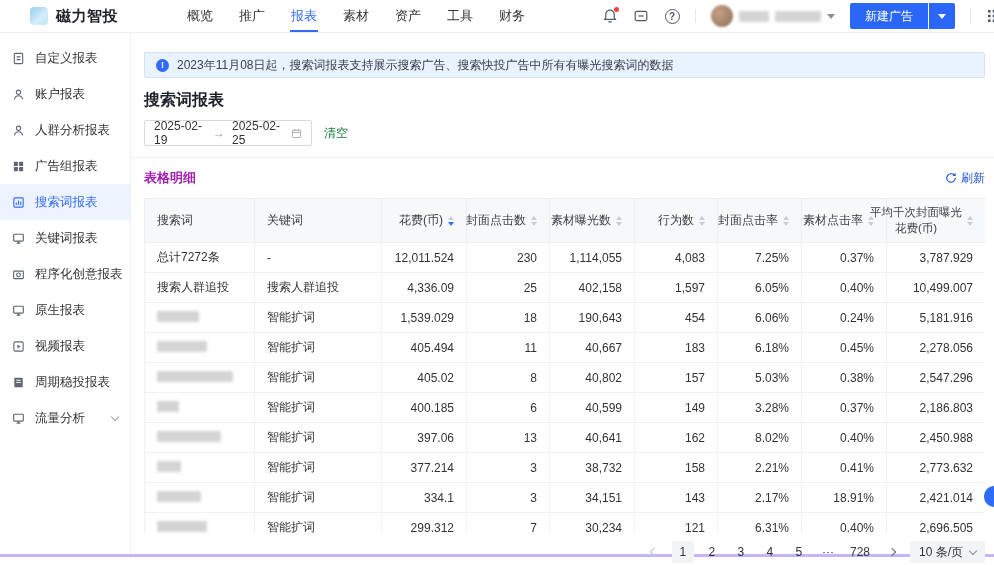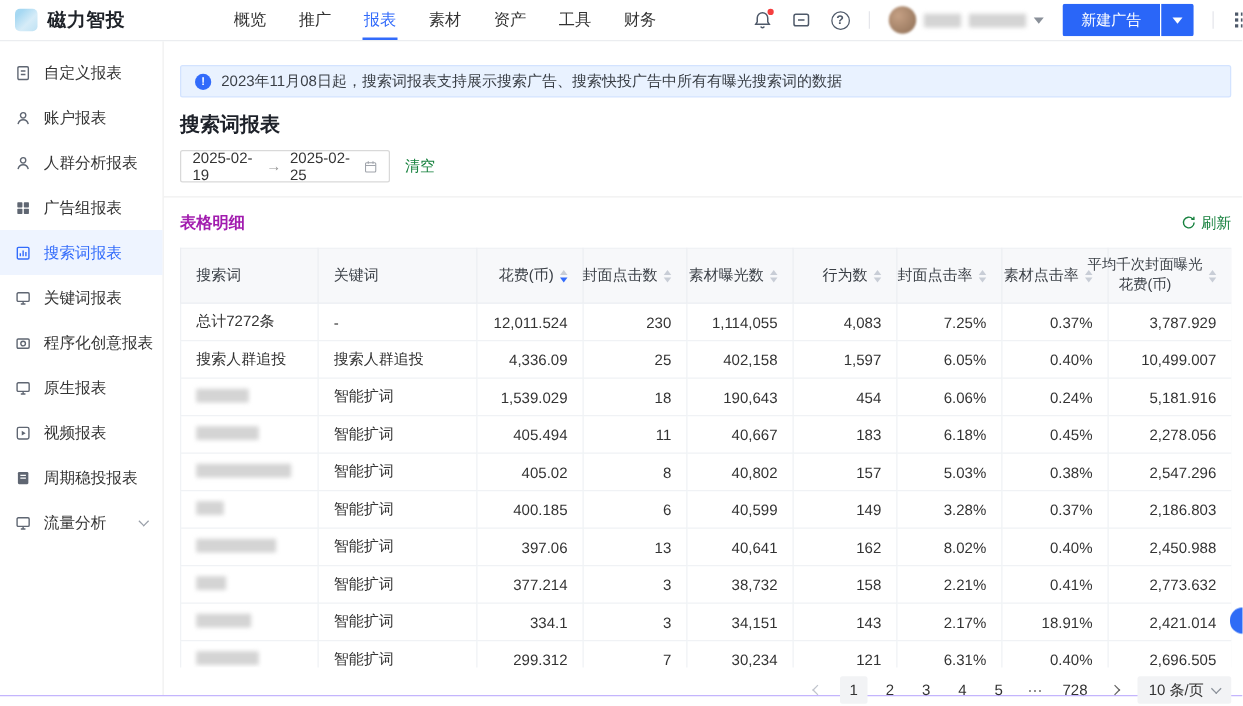--- a/index.html
+++ b/index.html
@@ -4,21 +4,21 @@
 <style>
   * { box-sizing: border-box; }
   html,body { margin:0; padding:0; }
   body {
     width:994px; height:565px; overflow:hidden; background:#fff;
     font-family:"Liberation Sans","DejaVu Sans",sans-serif;
     font-size:12px; color:#333;
   }
   
   .topbar { height:33px; border-bottom:1px solid #ebedf0; display:flex; align-items:center; background:#fff; position:relative; }
-  .logo { display:flex; align-items:center; gap:8px; padding-left:12px; width:128px; flex:none; cursor:pointer; }
+  .logo { display:flex; align-items:center; gap:8px; padding-left:30px; width:128px; flex:none; cursor:pointer; }
   .logo-mark { width:18px; height:18px; border-radius:4px; background:linear-gradient(135deg,#a6d8f2 20%,#d6ecf8 60%,#bfe2f4); filter:blur(.6px); }
   .logo-text { font-size:15px; font-weight:bold; color:#1f2329; letter-spacing:.5px; white-space:nowrap; }
   .topnav { display:flex; margin-left:46px; height:100%; align-items:stretch; }
   .nav-item { position:relative; display:flex; align-items:center; padding:0 13px; font-size:13px; color:#333; cursor:pointer; white-space:nowrap; }
   .nav-item.active { color:#326bfb; }
   .nav-item.active::after { content:""; position:absolute; left:12px; right:12px; bottom:0; height:2px; background:#326bfb; }
   .topbar-right { margin-left:auto; display:flex; align-items:center; gap:15px; }
   .tb-icon { width:16px; height:16px; color:#4e5969; position:relative; display:flex; align-items:center; justify-content:center; cursor:pointer; }
   .tb-icon svg { display:block; }
   .red-dot { position:absolute; top:-1px; right:-1px; width:5px; height:5px; border-radius:50%; background:#f53f3f; }
@@ -28,21 +28,21 @@
   .uname-wrap { display:flex; align-items:center; gap:6px; cursor:pointer; }
   .redact { display:inline-block; height:11px; border-radius:1px; background:#d4d4d4; filter:blur(1.5px); }
   .caret { width:0; height:0; border-left:4px solid transparent; border-right:4px solid transparent; border-top:5px solid #8a9099; display:inline-block; }
   .new-ad { display:flex; height:26px; border-radius:2px; overflow:hidden; cursor:pointer; flex:none; }
   .new-ad-main { background:#2a66f8; color:#fff; font-size:12px; display:flex; align-items:center; padding:0 15px; }
   .new-ad-sep { width:1px; background:rgba(255,255,255,.4); }
   .new-ad-caret { background:#2a66f8; width:26px; display:flex; align-items:center; justify-content:center; }
   .new-ad-caret .caret { border-top-color:#fff; }
   .apps-grid { margin-right:-8px; flex:none; color:#4e5969; cursor:pointer; }
   
-  .body-row { display:flex; height:524px; border-bottom:1px solid #c4b5fd; }
+  .body-row { display:flex; height:524px; border-bottom:3px solid #c4b5fd; }
   .sidebar { width:131px; flex:none; border-right:1px solid #f0f0f0; padding-top:7px; background:#fff; }
   .side-item { height:36px; display:flex; align-items:center; gap:9px; padding:0 12px; font-size:12.5px; color:#333; cursor:pointer; white-space:nowrap; }
   .side-item .sicon { width:14px; height:14px; color:#5f6672; flex:none; display:flex; align-items:center; }
   .side-item.active { background:#eef4ff; color:#326bfb; }
   .side-item.active .sicon { color:#326bfb; }
   .chev { display:inline-block; width:6px; height:6px; border-right:1.2px solid #9aa0a9; border-bottom:1.2px solid #9aa0a9; transform:rotate(45deg); margin-left:auto; margin-top:-3px; }
   .main { flex:1; padding:0 9px 0 13px; position:relative; min-width:0; }
   
   .banner { margin-top:19px; height:26px; background:#e9f2ff; border:1px solid #d3e3ff; border-radius:2px; display:flex; align-items:center; gap:8px; padding:0 11px; color:#3a3f46; }
   .banner-icon { width:13px; height:13px; border-radius:50%; background:#326bfb; color:#fff; font-size:9px; font-weight:bold; display:flex; align-items:center; justify-content:center; flex:none; }
@@ -55,21 +55,21 @@
   
   .filter-row { margin-top:9px; display:flex; align-items:center; gap:12px; }
   .date-box { height:26px; width:168px; border:1px solid #d9d9d9; border-radius:2px; display:flex; align-items:center; gap:7px; padding:0 9px; color:#333; cursor:pointer; }
   .date-sep { color:#999; }
   .date-box svg { margin-left:auto; color:#a0a4ab; }
   .clear-link { color:#15803d; cursor:default; }
   .section-divider { height:1px; background:#f0f0f0; margin:11px -9px 0 -13px; }
   
   .table-head-row { margin-top:11px; display:flex; align-items:center; }
   .section-title { font-size:13px; font-weight:bold; color:#a21caf; }
-  .refresh { margin-left:auto; color:#15803d; display:flex; align-items:center; gap:4px; cursor:pointer; }
+  .refresh { margin-left:auto; color:#1d4ed8; display:flex; align-items:center; gap:4px; cursor:pointer; }
   .table-wrap { margin-top:11px; height:336px; overflow:hidden; }
   table { border-collapse:collapse; table-layout:fixed; width:841px; }
   th, td { border:1px solid #f0f2f5; padding:0 12px; font-weight:normal; }
   thead th { background:#f7f8fa; height:44px; color:#3a3f46; border-color:#eceef2; }
   tbody td { height:30px; color:#333; background:#fff; }
   .thc { display:flex; align-items:center; }
   .thc.right { justify-content:flex-end; }
   .th-label { white-space:pre-line; word-break:keep-all; line-height:1.35; text-align:right; }
   .sorter { display:inline-flex; flex-direction:column; gap:2px; margin-left:5px; flex:none; }
   .s-up { width:0; height:0; border-left:3.5px solid transparent; border-right:3.5px solid transparent; border-bottom:4px solid #c8cdd6; }

